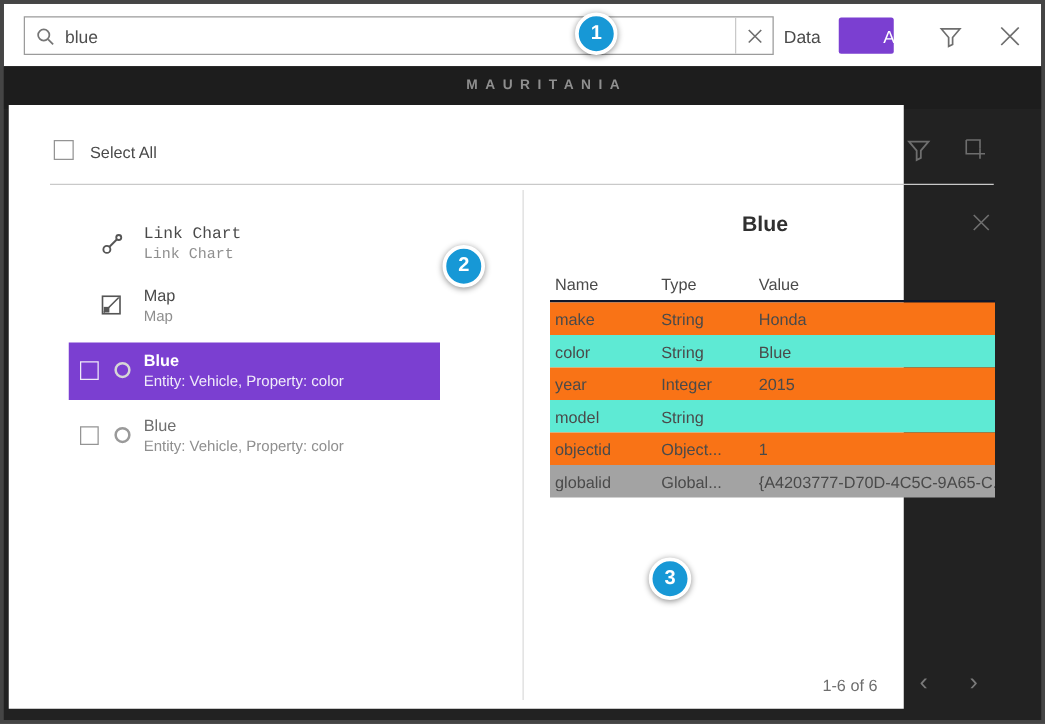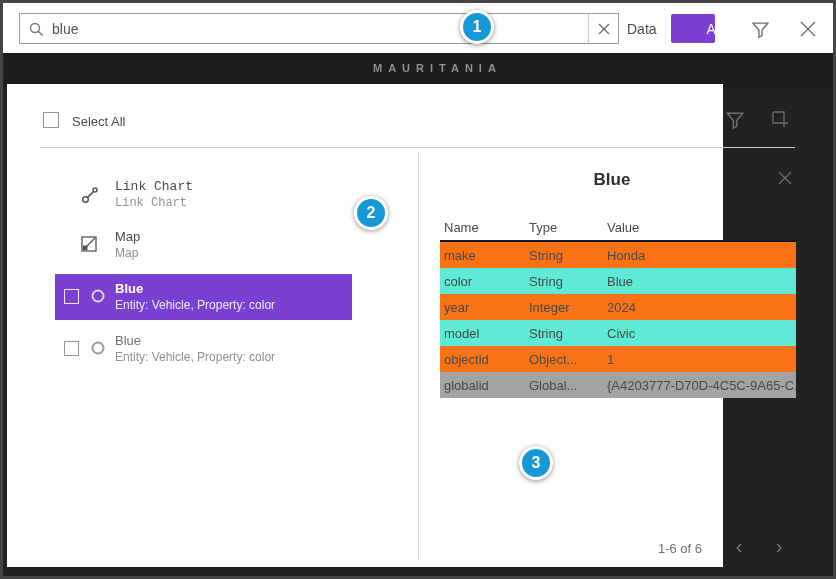--- a/index.html
+++ b/index.html
@@ -237,26 +237,25 @@
         <span>Honda</span>
       </div>
       <div class="prow bg-b">
         <span>color</span>
         <span>String</span>
         <span>Blue</span>
       </div>
       <div class="prow bg-a">
         <span>year</span>
         <span>Integer</span>
-        <span>2024</span>
+        <span>2015</span>
       </div>
       <div class="prow bg-b">
         <span>model</span>
         <span>String</span>
-        <span>Civic</span>
       </div>
       <div class="prow bg-a">
         <span>objectid</span>
         <span>Object...</span>
         <span>1</span>
       </div>
       <div class="prow bg-c">
         <span>globalid</span>
         <span>Global...</span>
         <span>{A4203777-D70D-4C5C-9A65-C...</span>

